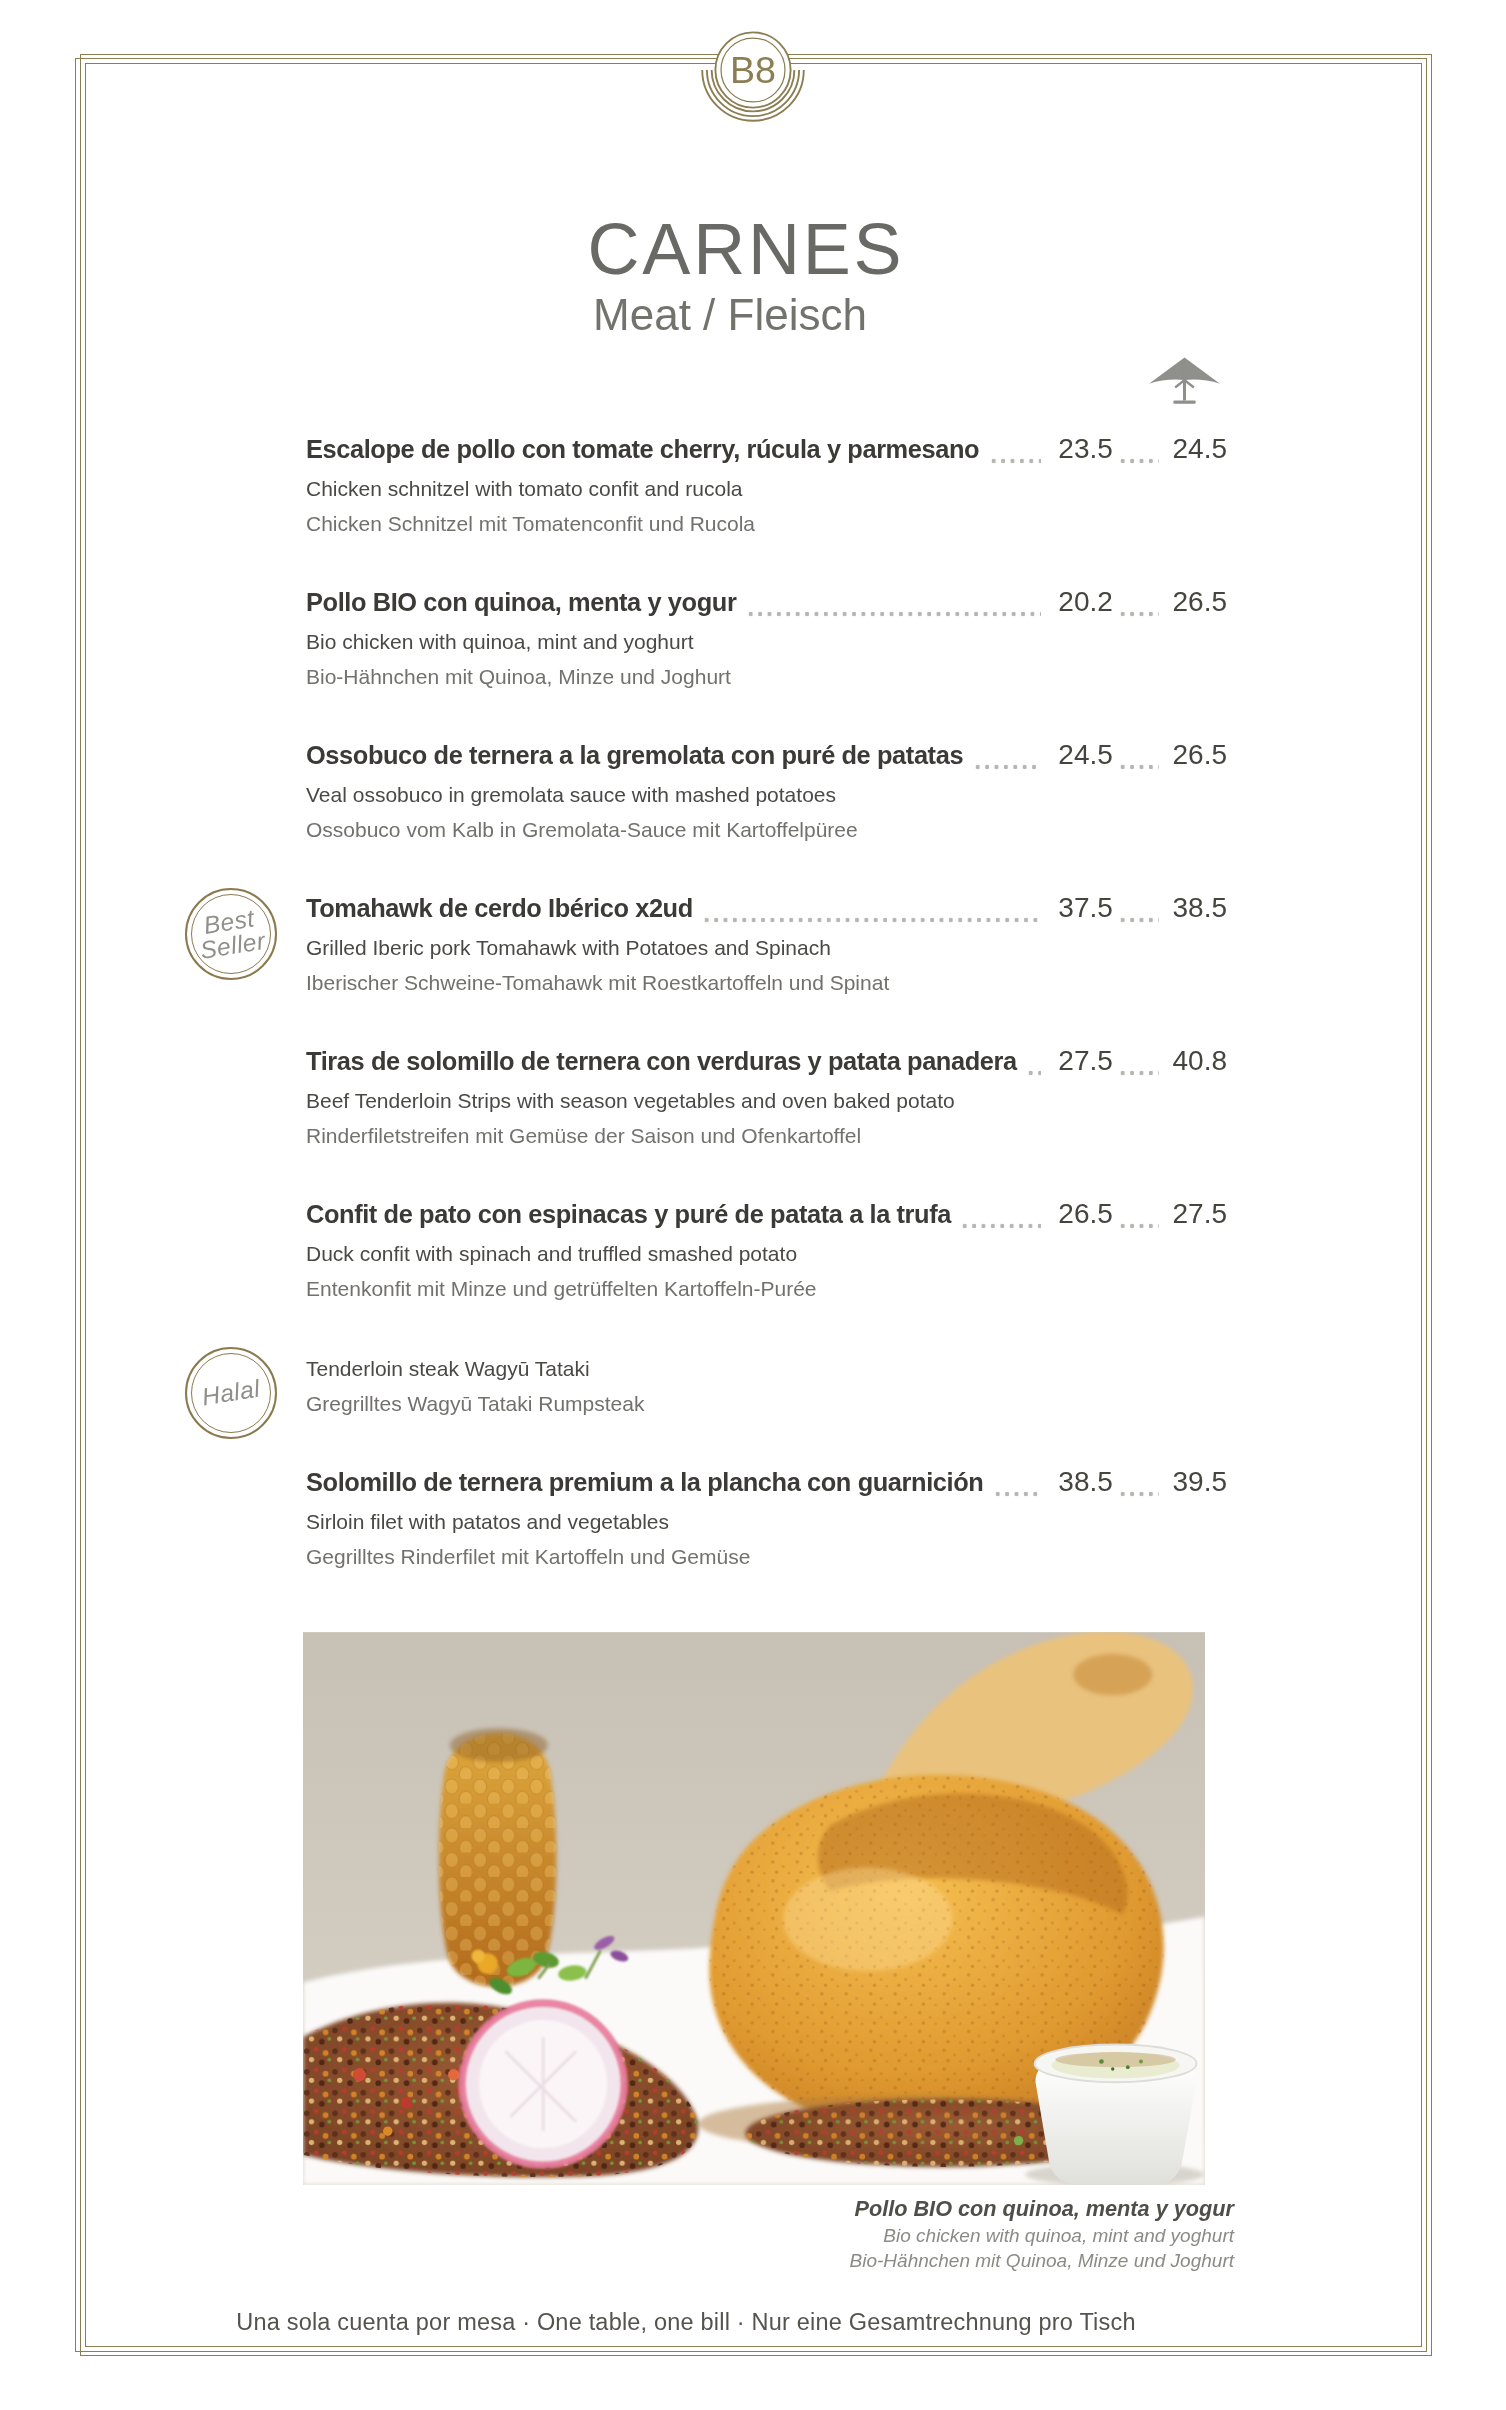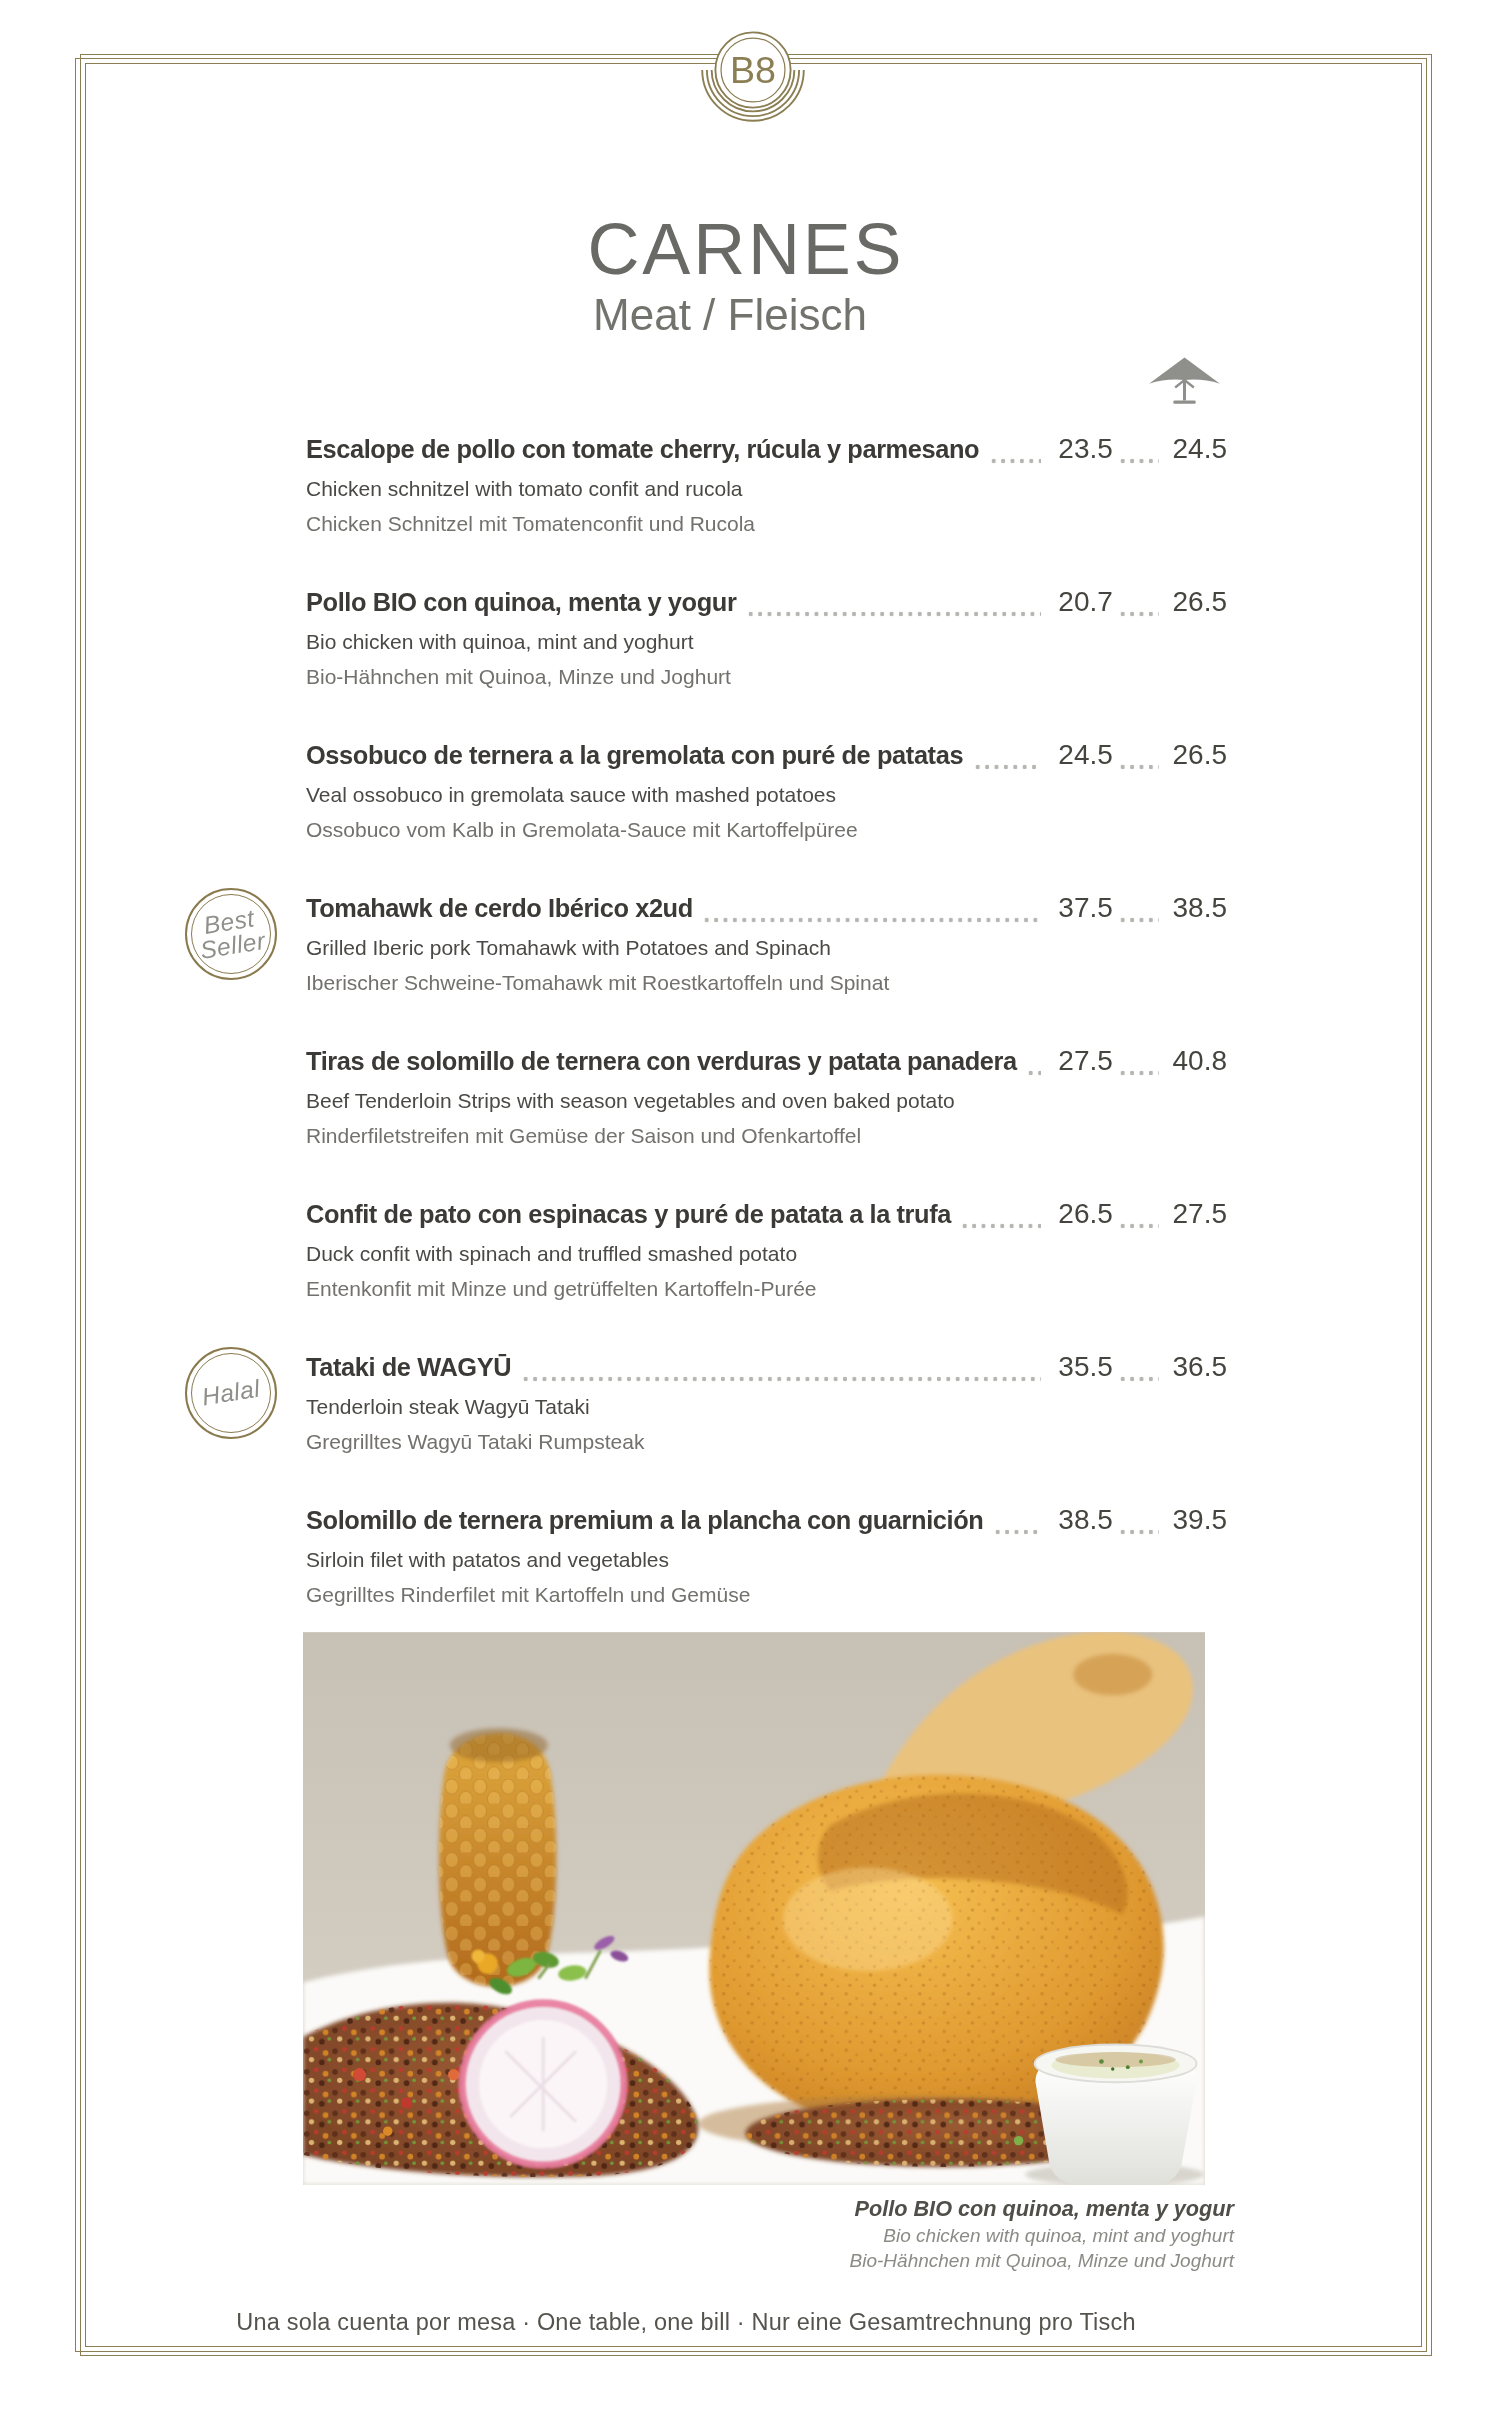--- a/index.html
+++ b/index.html
@@ -94,21 +94,21 @@
     </div>
     <div class="desc en">Chicken schnitzel with tomato confit and rucola</div>
     <div class="desc de">Chicken Schnitzel mit Tomatenconfit und Rucola</div>
   </div>
 
   <div class="item">
 
     <div class="row1">
       <span class="name">Pollo BIO con quinoa, menta y yogur</span>
       <span class="leader"></span>
-      <span class="price p1">20.7</span>
+      <span class="price p1">20.2</span>
       <span class="leader gap"></span>
       <span class="price p2">26.5</span>
     </div>
     <div class="desc en">Bio chicken with quinoa, mint and yoghurt</div>
     <div class="desc de">Bio-Hähnchen mit Quinoa, Minze und Joghurt</div>
   </div>
 
   <div class="item">
 
     <div class="row1">
@@ -165,27 +165,20 @@
     <div class="desc en">Duck confit with spinach and truffled smashed potato</div>
     <div class="desc de">Entenkonfit mit Minze und getrüffelten Kartoffeln-Purée</div>
   </div>
 
   <div class="item">
     <div class="badge">
       <div class="badge-text">
         <span class="b1">Halal</span>
         <span class="b2"></span>
       </div>
-    </div>
-    <div class="row1">
-      <span class="name">Tataki de WAGYŪ</span>
-      <span class="leader"></span>
-      <span class="price p1">35.5</span>
-      <span class="leader gap"></span>
-      <span class="price p2">36.5</span>
     </div>
     <div class="desc en">Tenderloin steak Wagyū Tataki</div>
     <div class="desc de">Gregrilltes Wagyū Tataki Rumpsteak</div>
   </div>
 
   <div class="item">
 
     <div class="row1">
       <span class="name">Solomillo de ternera premium a la plancha con guarnición</span>
       <span class="leader"></span>

